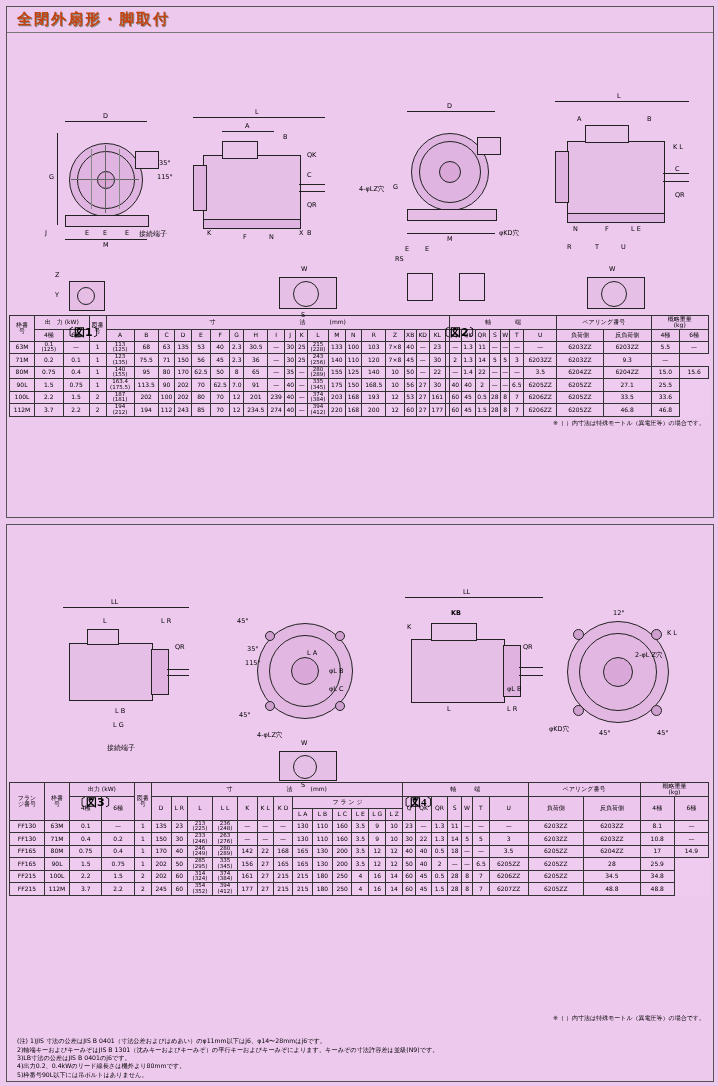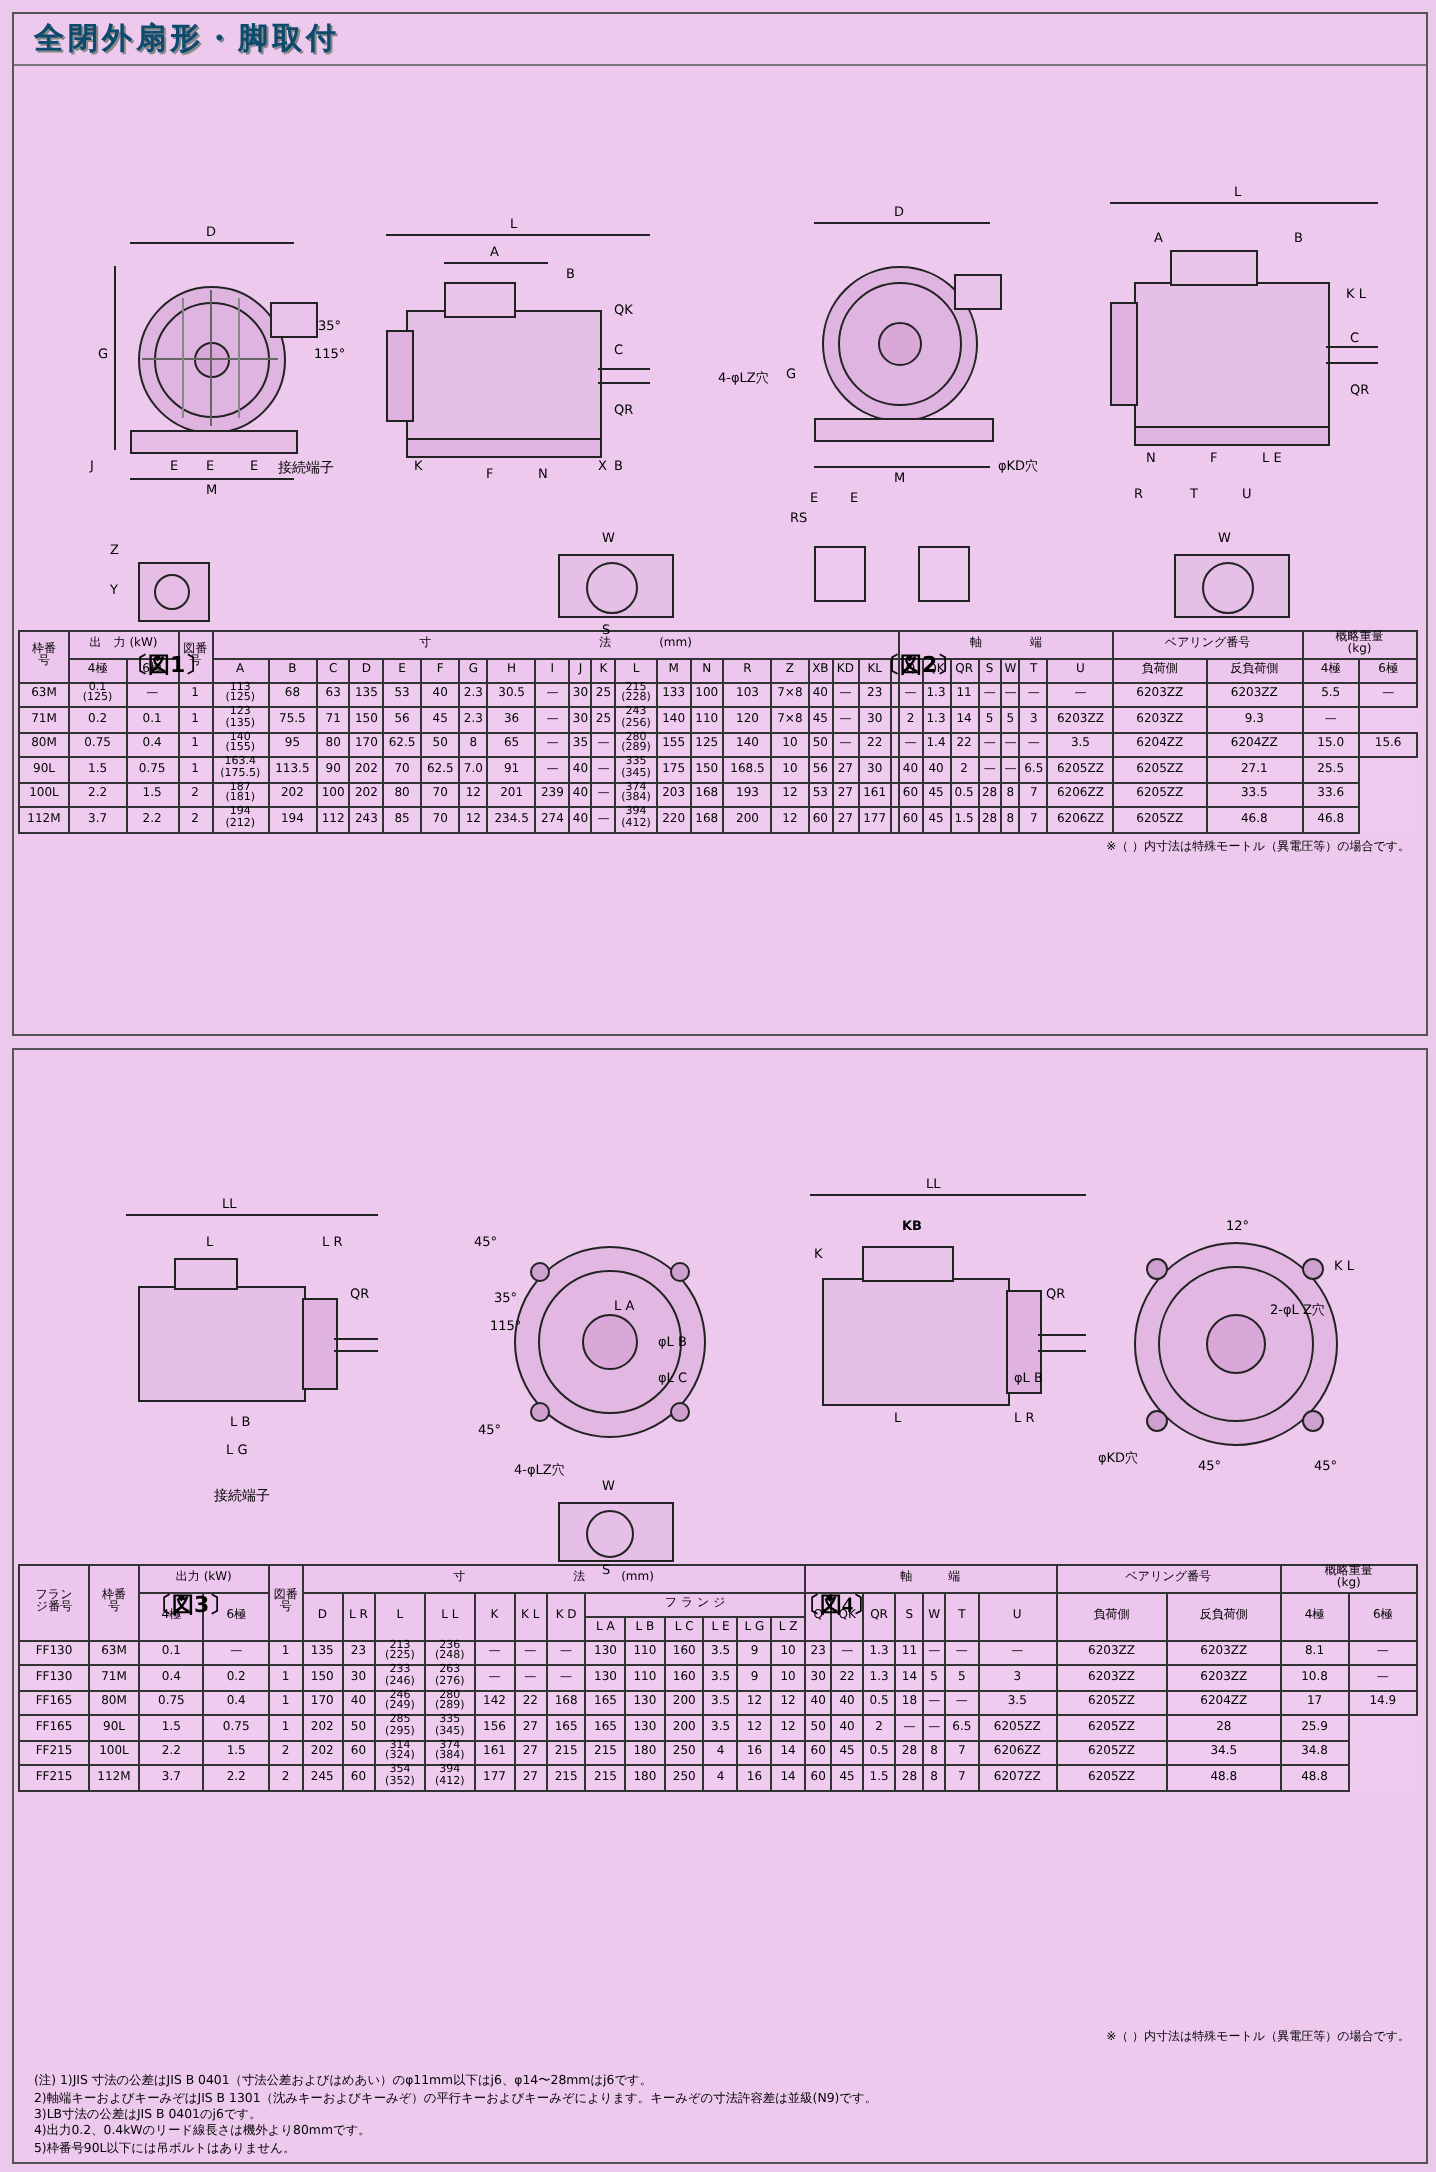--- a/index.html
+++ b/index.html
@@ -13,21 +13,21 @@
   .page{position:relative;width:718px;height:1086px;}
   .panel{
     position:absolute;left:6px;width:706px;
     background:#eec9ee;
     border:1px solid #555;
   }
   #panel-top{top:6px;height:510px;}
   #panel-bottom{top:524px;height:556px;}
 
   .sec-title{
-    font-size:15px;font-weight:bold;color:#0c4a6e;
+    font-size:15px;font-weight:bold;color:#c2410c;
     letter-spacing:2px;
     padding:3px 8px 3px 10px;
     text-shadow:1px 1px 0 #888;
   }
   .title-bar{border-bottom:1px solid #777;}
 
   .fig-area{position:relative;}
   #figs1{height:280px;}
   #figs2{height:255px;}
 

